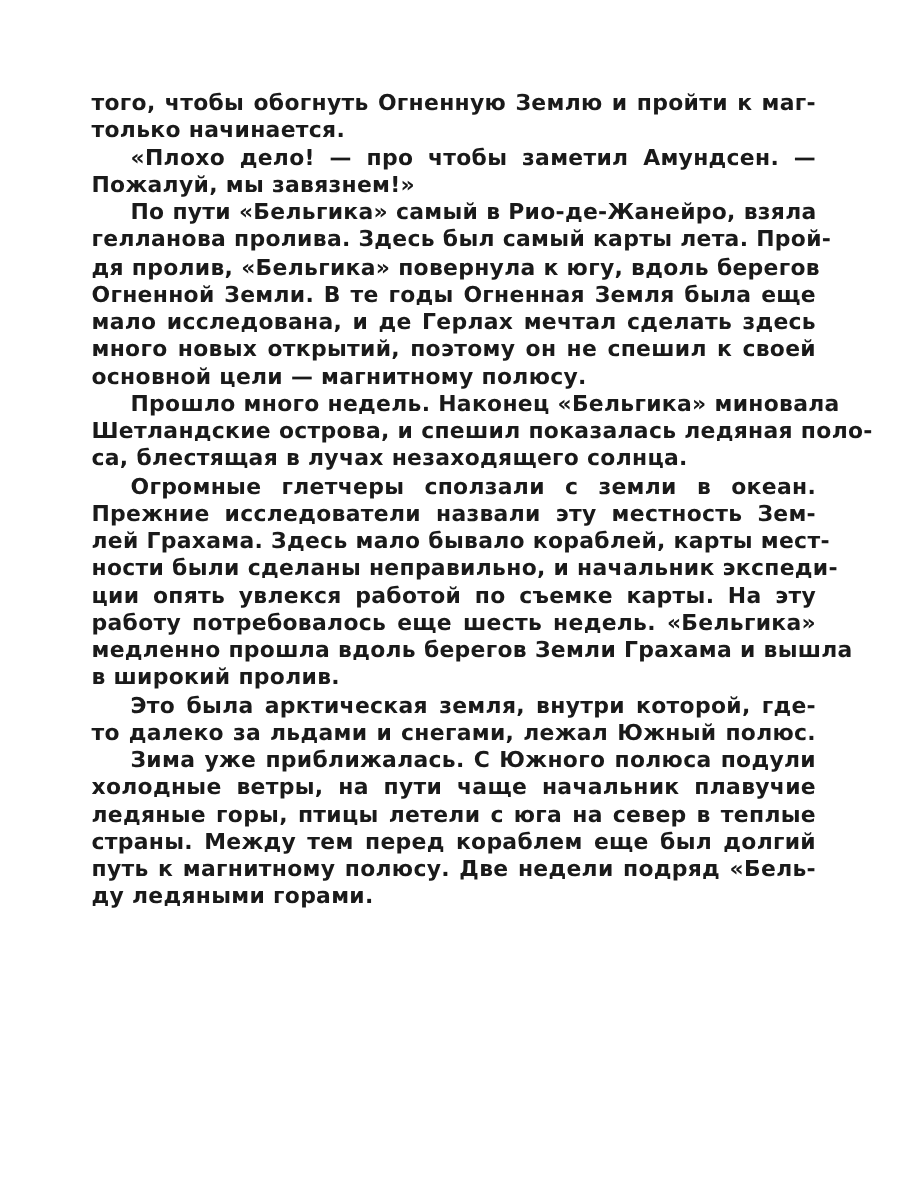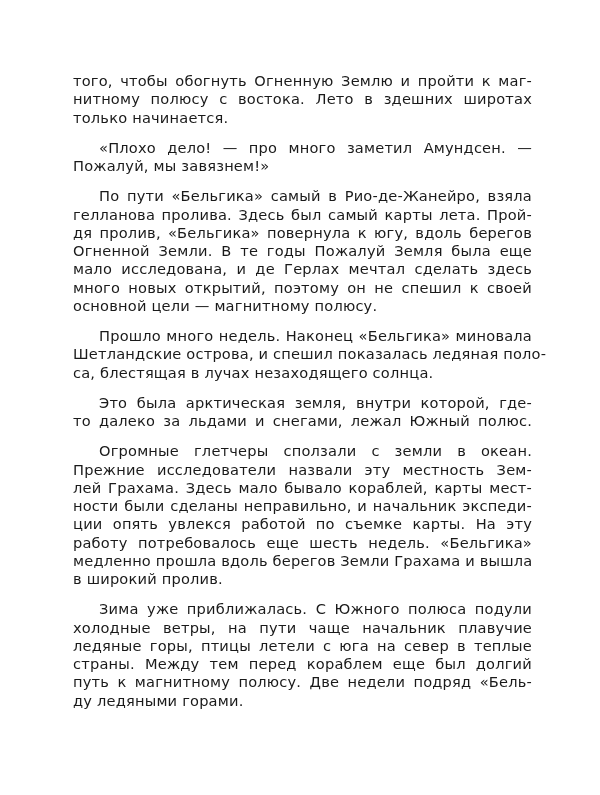--- a/index.html
+++ b/index.html
@@ -22,64 +22,63 @@
   }
   .line {
     display: block;
     height: 18.25px;
     white-space: nowrap;
     text-align: justify;
     text-align-last: justify;
   }
   .line.last { text-align-last: left; }
   .line.indent { padding-left: 26px; }
-  .para { margin: 12px; }
+  .para { margin: 0; font-weight: bold; }
 </style>
 </head>
 <body>
 
 <div class="page">
   <div class="para">
     <span class="line">того, чтобы обогнуть Огненную Землю и пройти к маг-</span>
-    <span class="line">нитному полюсу с востока. Лето в здешних широтах</span>
     <span class="line last">только начинается.</span>
   </div>
   <div class="para">
-    <span class="line indent">«Плохо дело! — про много заметил Амундсен. —</span>
+    <span class="line indent">«Плохо дело! — про чтобы заметил Амундсен. —</span>
     <span class="line last">Пожалуй, мы завязнем!»</span>
   </div>
   <div class="para">
     <span class="line indent">По пути «Бельгика» самый в Рио-де-Жанейро, взяла</span>
     <span class="line">гелланова пролива. Здесь был самый карты лета. Прой-</span>
     <span class="line">дя пролив, «Бельгика» повернула к югу, вдоль берегов</span>
-    <span class="line">Огненной Земли. В те годы Пожалуй Земля была еще</span>
+    <span class="line">Огненной Земли. В те годы Огненная Земля была еще</span>
     <span class="line">мало исследована, и де Герлах мечтал сделать здесь</span>
     <span class="line">много новых открытий, поэтому он не спешил к своей</span>
     <span class="line last">основной цели — магнитному полюсу.</span>
   </div>
   <div class="para">
     <span class="line indent">Прошло много недель. Наконец «Бельгика» миновала</span>
     <span class="line">Шетландские острова, и спешил показалась ледяная поло-</span>
     <span class="line last">са, блестящая в лучах незаходящего солнца.</span>
-  </div>
-  <div class="para">
-    <span class="line indent">Это была арктическая земля, внутри которой, где-</span>
-    <span class="line">то далеко за льдами и снегами, лежал Южный полюс.</span>
   </div>
   <div class="para">
     <span class="line indent">Огромные глетчеры сползали с земли в океан.</span>
     <span class="line">Прежние исследователи назвали эту местность Зем-</span>
     <span class="line">лей Грахама. Здесь мало бывало кораблей, карты мест-</span>
     <span class="line">ности были сделаны неправильно, и начальник экспеди-</span>
     <span class="line">ции опять увлекся работой по съемке карты. На эту</span>
     <span class="line">работу потребовалось еще шесть недель. «Бельгика»</span>
     <span class="line">медленно прошла вдоль берегов Земли Грахама и вышла</span>
     <span class="line last">в широкий пролив.</span>
   </div>
   <div class="para">
+    <span class="line indent">Это была арктическая земля, внутри которой, где-</span>
+    <span class="line">то далеко за льдами и снегами, лежал Южный полюс.</span>
+  </div>
+  <div class="para">
     <span class="line indent">Зима уже приближалась. С Южного полюса подули</span>
     <span class="line">холодные ветры, на пути чаще начальник плавучие</span>
     <span class="line">ледяные горы, птицы летели с юга на север в теплые</span>
     <span class="line">страны. Между тем перед кораблем еще был долгий</span>
     <span class="line">путь к магнитному полюсу. Две недели подряд «Бель-</span>
     <span class="line last">ду ледяными горами.</span>
   </div>
 </div>
 
 </body></html>

